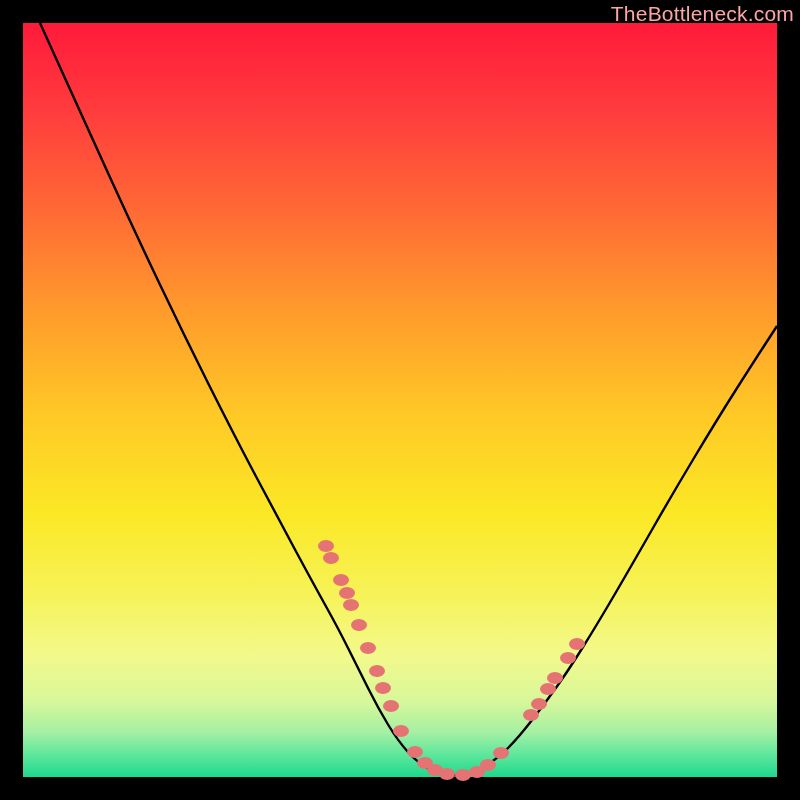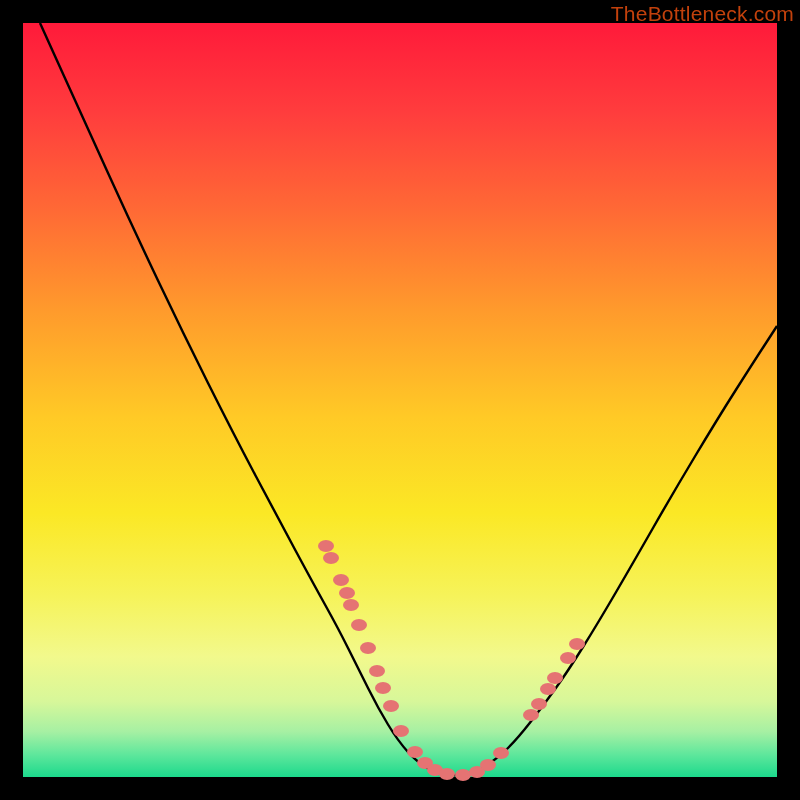--- a/index.html
+++ b/index.html
@@ -22,21 +22,21 @@
       #d7f79a 90%,
       #a6f0a3 94%,
       #5fe79c 97%,
       #1cd98c 100%
     );
   }
   .watermark {
     position: absolute;
     top: 2px;
     right: 6px;
-    color: #c2410c;
+    color: #fca5a5;
     font-size: 21px;
     font-weight: 500;
     letter-spacing: 0.2px;
   }
   svg.plot {
     position: absolute;
     top: 23px;
     left: 23px;
     width: 754px;
     height: 754px;

